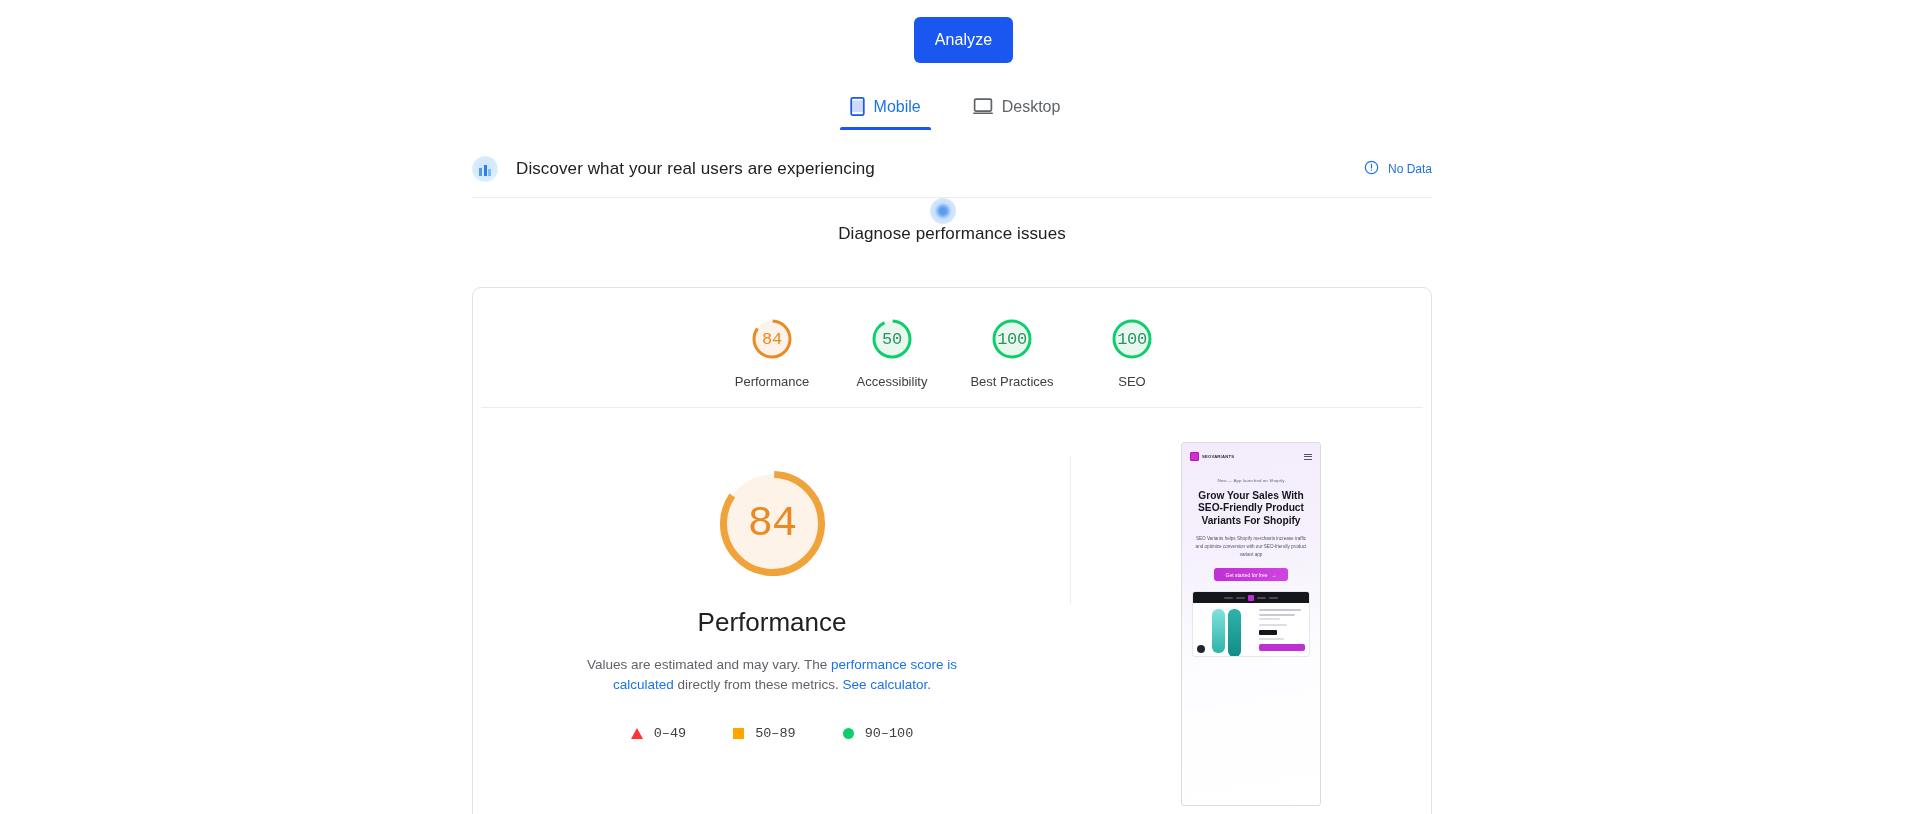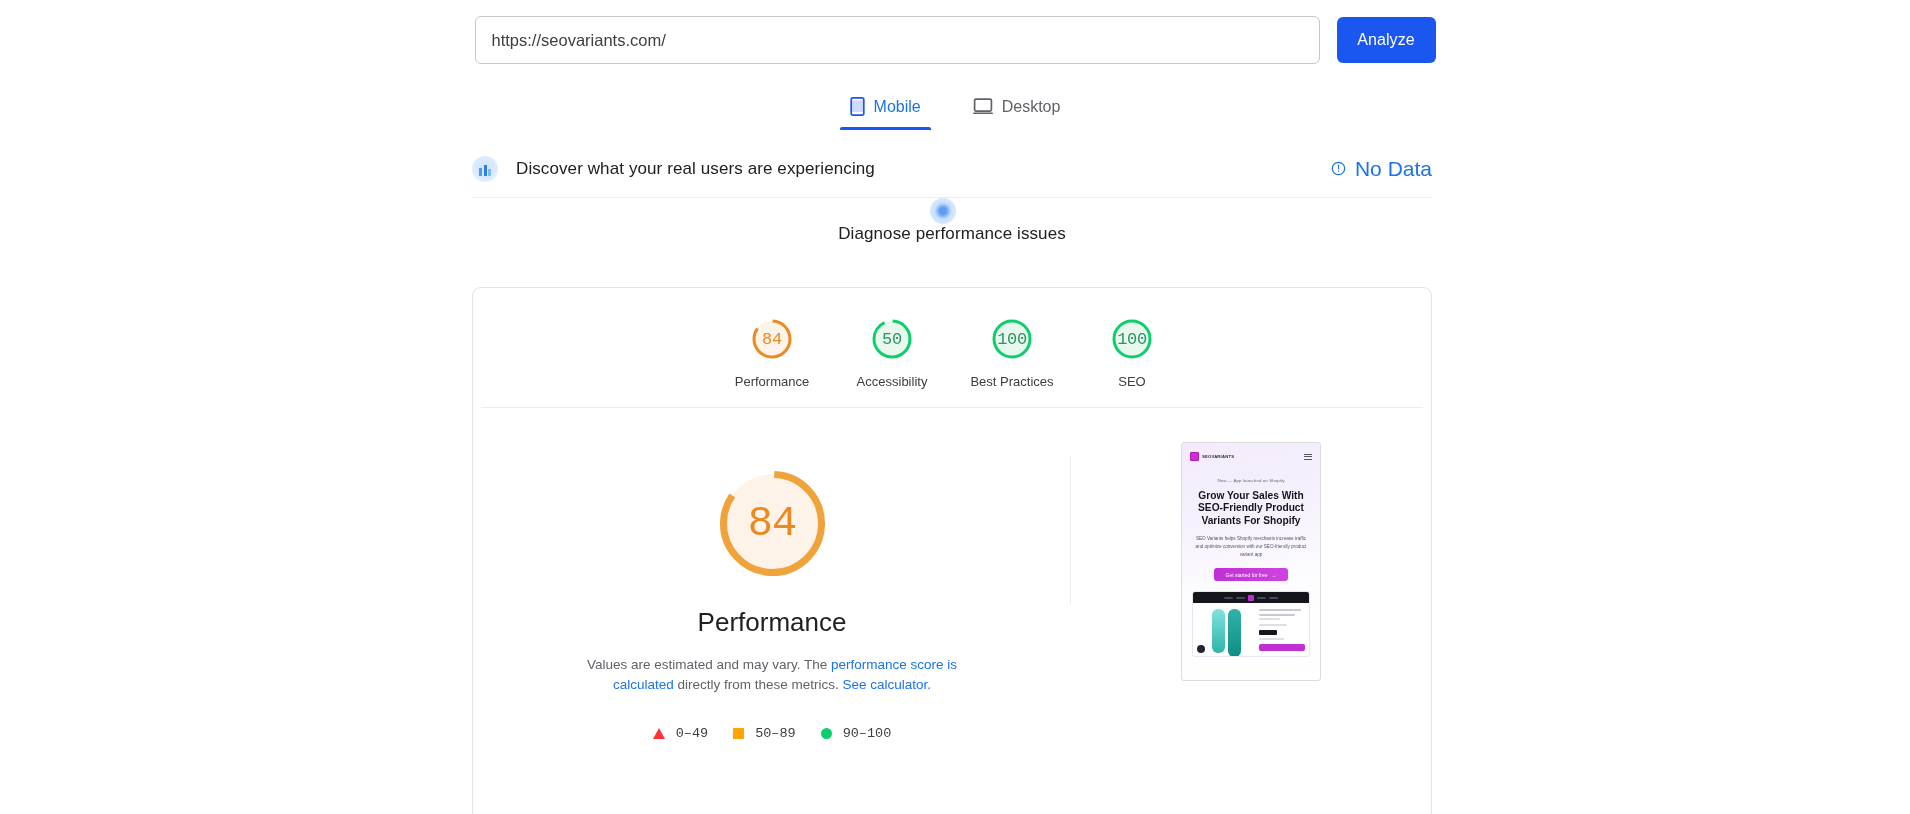--- a/index.html
+++ b/index.html
@@ -123,21 +123,21 @@
     color: #202124;
     letter-spacing: 0.1px;
   }
   .row-right {
     position: absolute;
     right: 0;
     display: flex;
     align-items: center;
     gap: 9px;
     color: #1a73e8;
-    font-size: 21px;
+    font-size: 12px;
     cursor: pointer;
   }
 
   
   .card {
     margin-top: 31px;
     border: 1px solid #e3e3e3;
     border-radius: 9px;
     background: #ffffff;
     width: 960px;
@@ -224,21 +224,21 @@
     width: 400px;
     text-align: center;
     font-size: 13.5px;
     line-height: 1.5;
     color: #5f6368;
   }
   .perf-note a { color: #1a73e8; text-decoration: none; cursor: pointer; }
   .legend {
     margin-top: 30px;
     display: flex;
-    gap: 25px;
+    gap: 47px;
     align-items: center;
     font-size: 13.5px;
     color: #3c4043;
     font-family: "Liberation Mono", monospace;
   }
   .legend-item { display: flex; align-items: center; gap: 11px; }
   .sw-tri {
     width: 0; height: 0;
     border-left: 6.5px solid transparent;
     border-right: 6.5px solid transparent;
@@ -250,21 +250,21 @@
   .perf-right {
     width: 360px;
     display: flex;
     justify-content: center;
     padding-top: 22px;
   }
 
   
   .thumb {
     width: 140px;
-    height: 239px;
+    height: 364px;
     border: 1px solid #dcdcdc;
     border-radius: 3px;
     overflow: hidden;
     background: linear-gradient(170deg, #f3ebfb 0%, #f6f1fc 30%, #fdfdff 62%, #ffffff 100%);
     position: relative;
     font-family: "Liberation Sans", sans-serif;
   }
   .t-nav {
     display: flex; align-items: center; justify-content: space-between;
     padding: 9px 8px 0 8px;
@@ -344,21 +344,20 @@
   .t-shot-fab {
     position: absolute; left: 4px; bottom: 3px;
     width: 8px; height: 8px; border-radius: 50%;
     background: #24242e;
   }
 </style>
 </head>
 <body>
 
 <div class="topbar">
-  <input class="url-input" type="text" value="https://seovariants.com/" placeholder="Enter a web page URL" style="">
   <button class="analyze-btn">Analyze</button>
 </div>
 
 <div class="tabs">
   <div class="tab active">
     <span>
       <svg width="15" height="19" viewBox="0 0 15 19">
         <rect x="1.2" y="0.9" width="12.6" height="17.2" rx="1.8" fill="none" stroke="#1a56f0" stroke-width="1.7"></rect>
         <rect x="1.2" y="3.4" width="12.6" height="11.6" fill="#1a56f0" opacity="0.22"></rect>
       </svg>

